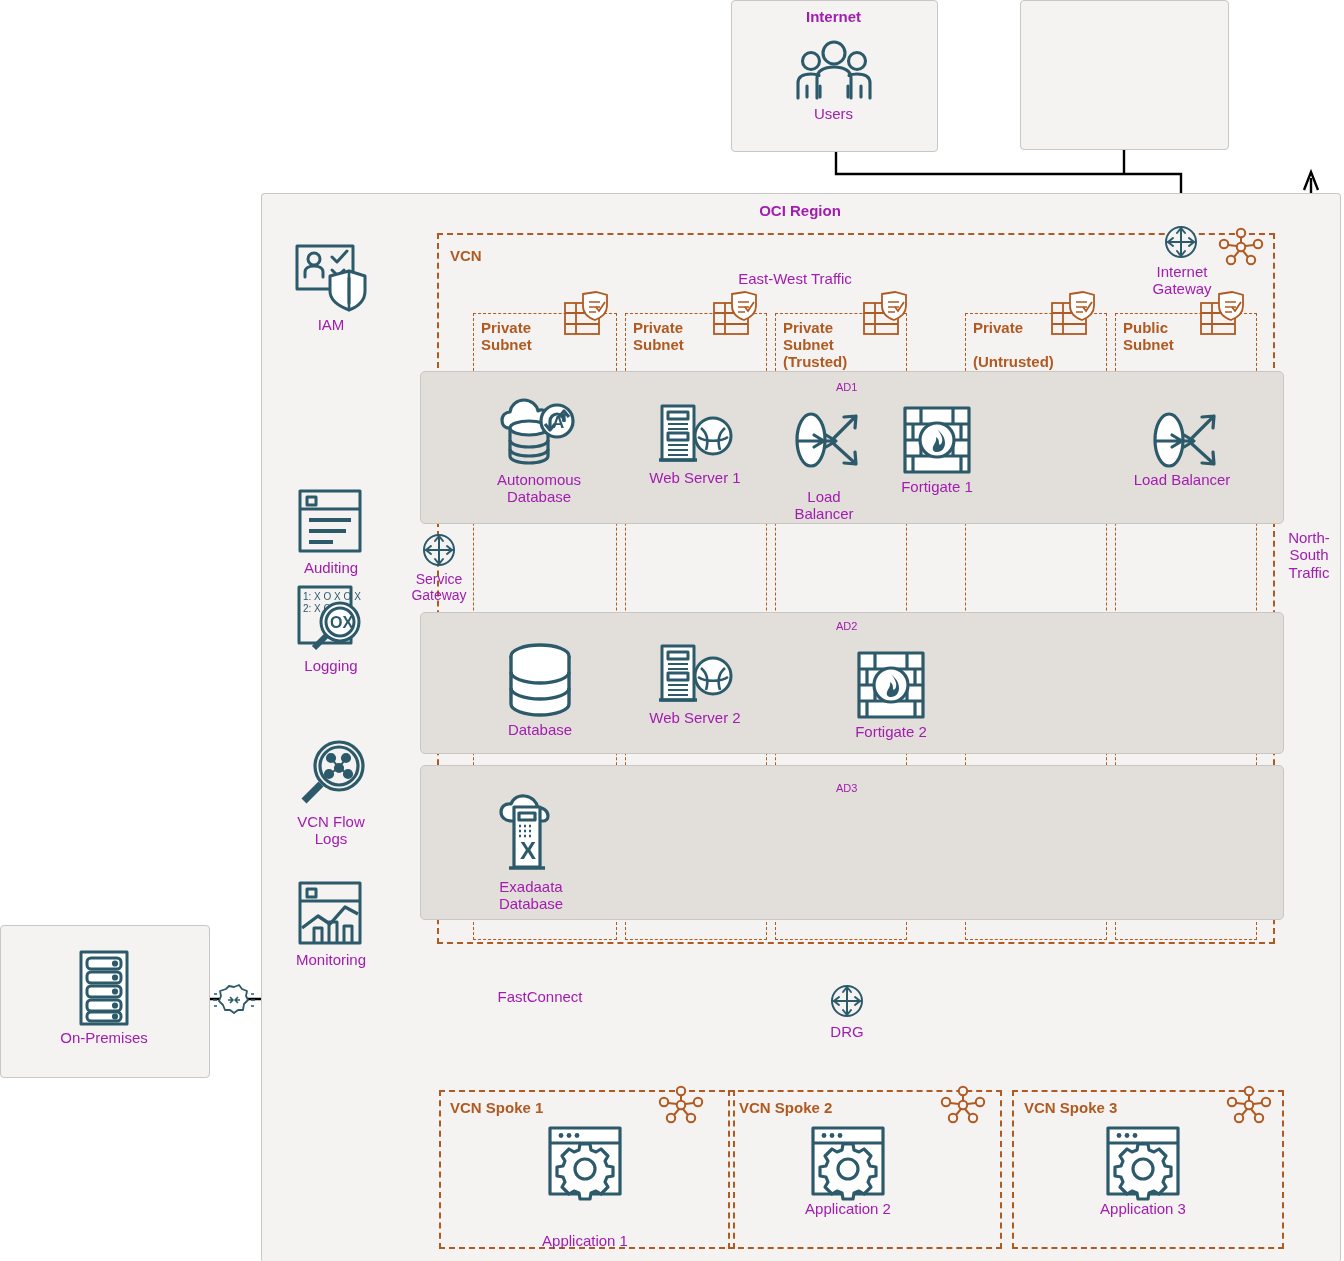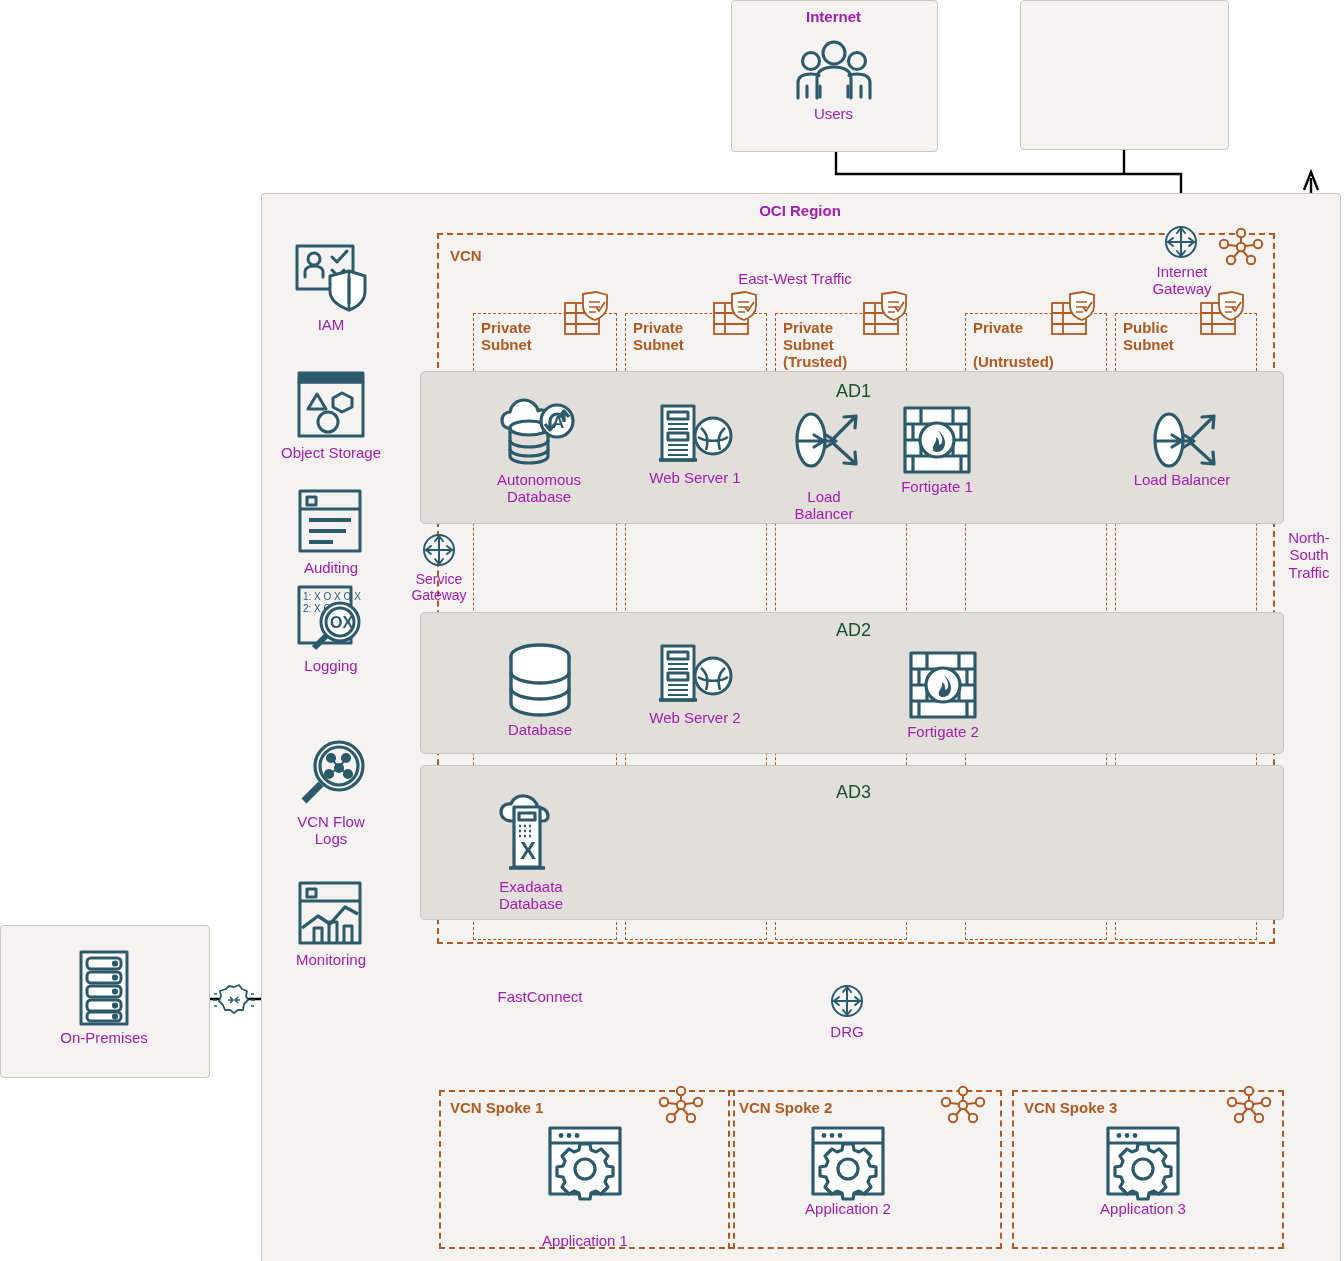--- a/index.html
+++ b/index.html
@@ -9,21 +9,21 @@
   .box-grey{background:#f4f3f1;border:1px solid #c9c7c3;border-radius:4px;}
   .box-inner{background:#e2dfda;border:1px solid #c9c7c3;border-radius:5px;}
   .dash-orange{border:2px dashed #b05a22;}
   .lbl{color:#a21caf;font-size:15px;line-height:1.15;text-align:center;}
   .lbl-bold{font-weight:bold;}
   .lbl-orange{color:#b05a22;font-weight:bold;font-size:15px;line-height:1.12;}
   .node{display:flex;flex-direction:column;align-items:center;}
   .node .cap{margin-top:3px;}
   svg{display:block;overflow:visible;}
   .ln{stroke:#000;stroke-width:2.4;fill:none;}
-  .ad-title{position:absolute;font-size:18px;color:#14532d;}
+  .ad-title{position:absolute;font-size:11px;color:#a21caf;}
 </style>
 </head>
 <body>
 
 <div id="stage">
 
   <svg class="abs" style="left:0;top:0;width:1344px;height:1261px;">
 
     <path class="ln" d="M836,152 L836,174 L1181,174 L1181,230"></path>
 
@@ -102,32 +102,20 @@
         <path d="M38,14 L43,19 L53,8"></path>
         <path d="M38,27 L50,39 M50,27 L38,39"></path>
         <path d="M36,33 L55,28 L71,33 L71,48 C71,58 63,64 55,67 C47,64 36,58 36,48 Z" fill="#fff"></path>
         <path d="M55,35 L55,60"></path>
         <path d="M55,28 L55,67" stroke-width="2.6"></path>
       </g>
     </svg>
     <div class="lbl cap">IAM</div>
   </div>
 
-  <div class="abs node" style="left:270px;top:369px;width:122px;">
-    <svg width="72" height="72" viewBox="0 0 72 72">
-      <g fill="none" stroke="#2c5a6b" stroke-width="3" stroke-linejoin="round">
-        <rect x="4" y="4" width="64" height="9" fill="#2c5a6b"></rect>
-        <rect x="4" y="13" width="64" height="54"></rect>
-        <path d="M22,40 L13,40 L22,25 L31,40 Z"></path>
-        <path d="M47,24 L57,29 L57,38 L47,43 L38,38 L38,29 Z"></path>
-        <circle cx="33" cy="53" r="10"></circle>
-      </g>
-    </svg>
-    <div class="lbl cap">Object Storage</div>
-  </div>
 
   <div class="abs node" style="left:270px;top:488px;width:122px;">
     <svg width="72" height="68" viewBox="0 0 72 68">
       <g fill="none" stroke="#2c5a6b" stroke-width="3" stroke-linejoin="round">
         <rect x="5" y="3" width="60" height="60"></rect>
         <path d="M5,21 L65,21"></path>
         <rect x="12" y="9" width="9" height="8"></rect>
         <path d="M14,32 L56,32" stroke-width="4"></path>
         <path d="M14,43 L51,43" stroke-width="4"></path>
         <path d="M14,54 L38,54" stroke-width="4"></path>
@@ -418,21 +406,21 @@
         <path d="M11,20 L31,20 M11,25 L31,25" stroke-width="2"></path>
         <rect x="11" y="29" width="20" height="7"></rect>
         <path d="M11,41 L31,41 M11,46 L31,46 M11,51 L31,51" stroke-width="2"></path>
         <circle cx="56" cy="32" r="18"></circle>
         <path d="M44,24 C50,29 52,36 49,46 M68,24 C62,29 60,36 63,46 M41,33 C48,38 64,38 71,33" fill="none" stroke-width="2.6"></path>
       </g>
     </svg>
     <div class="lbl cap">Web Server 2</div>
   </div>
 
-  <div class="abs node" style="left:896px;top:650px;width:94px;">
+  <div class="abs node" style="left:844px;top:650px;width:94px;">
     <svg width="70" height="70" viewBox="0 0 70 70">
       <g fill="#fff" stroke="#2c5a6b" stroke-width="3.2" stroke-linejoin="round">
         <rect x="3" y="3" width="64" height="64"></rect>
         <path d="M3,19 L67,19 M3,35 L67,35 M3,51 L67,51" fill="none"></path>
         <path d="M19,3 L19,19 M51,3 L51,19 M11,19 L11,35 M59,19 L59,35 M19,35 L19,51 M51,35 L51,51 M11,51 L11,67 M59,51 L59,67" fill="none"></path>
         <circle cx="35" cy="35" r="17" fill="#fff"></circle>
         <path d="M35,24 C39,29 41,33 40,37 C39,40 37,41 37,38 C37,35 36,33 34,32 C35,36 32,39 31,42 C30,45 32,47 35,47 C40,47 43,43 43,38 C43,31 38,27 35,24 Z" fill="#2c5a6b" stroke="none"></path>
       </g>
     </svg>
     <div class="lbl cap">Fortigate 2</div>

